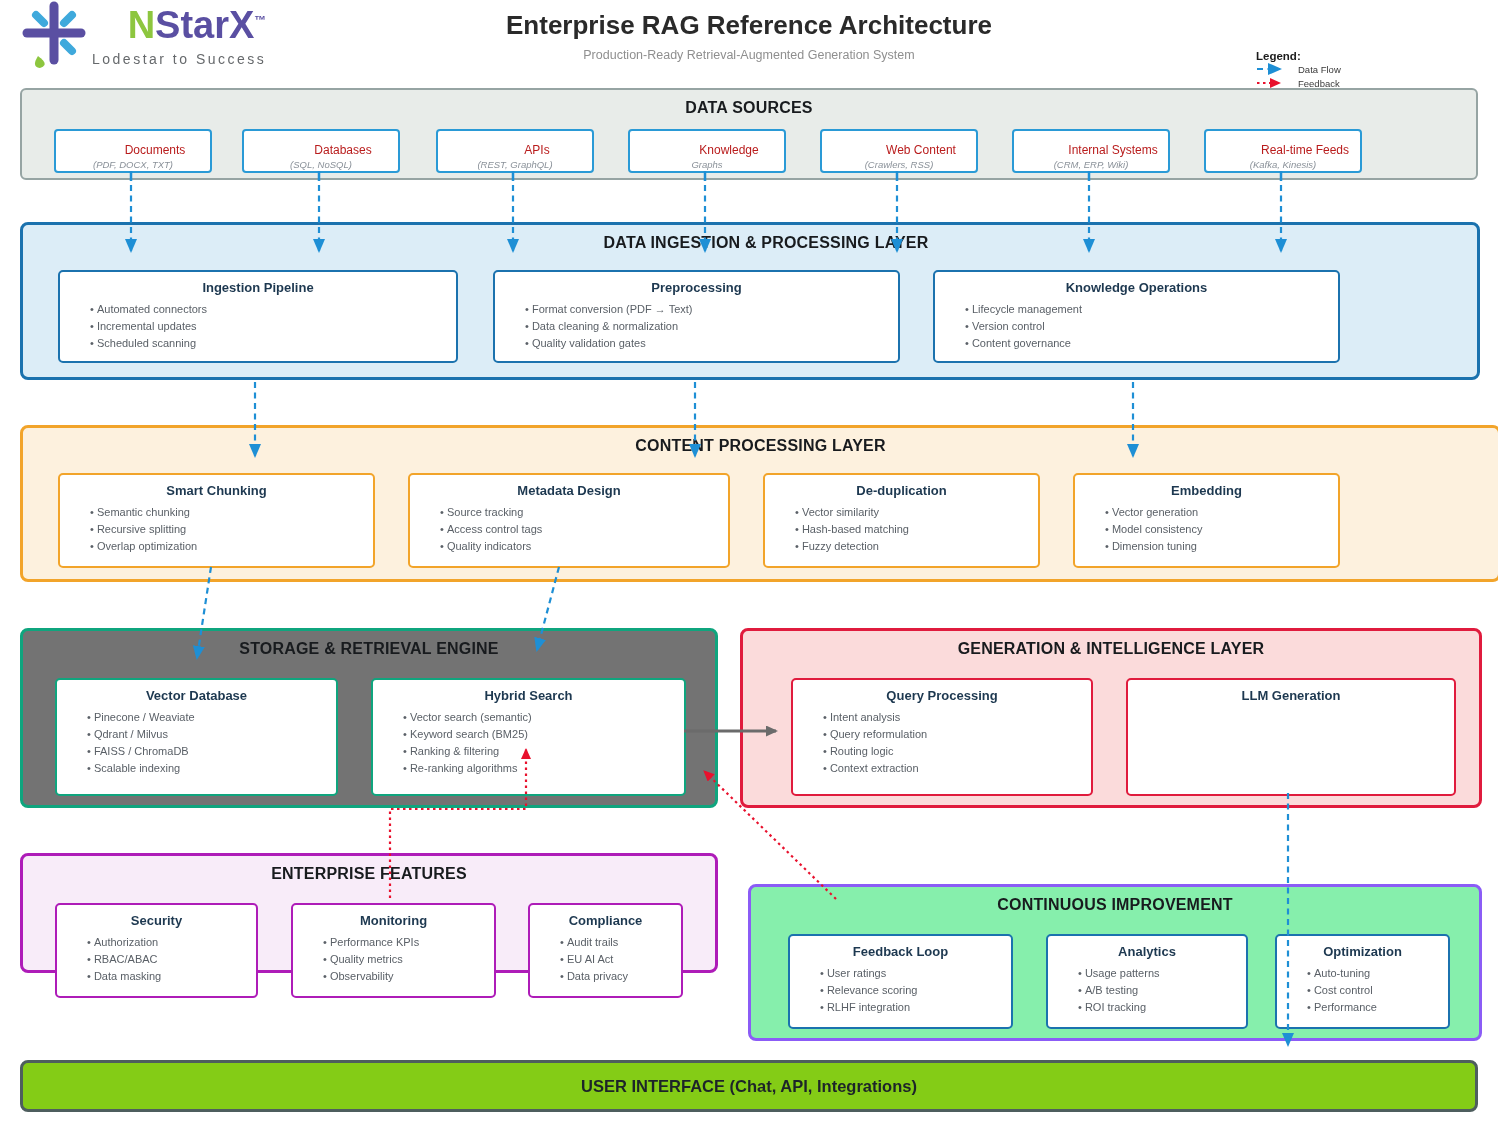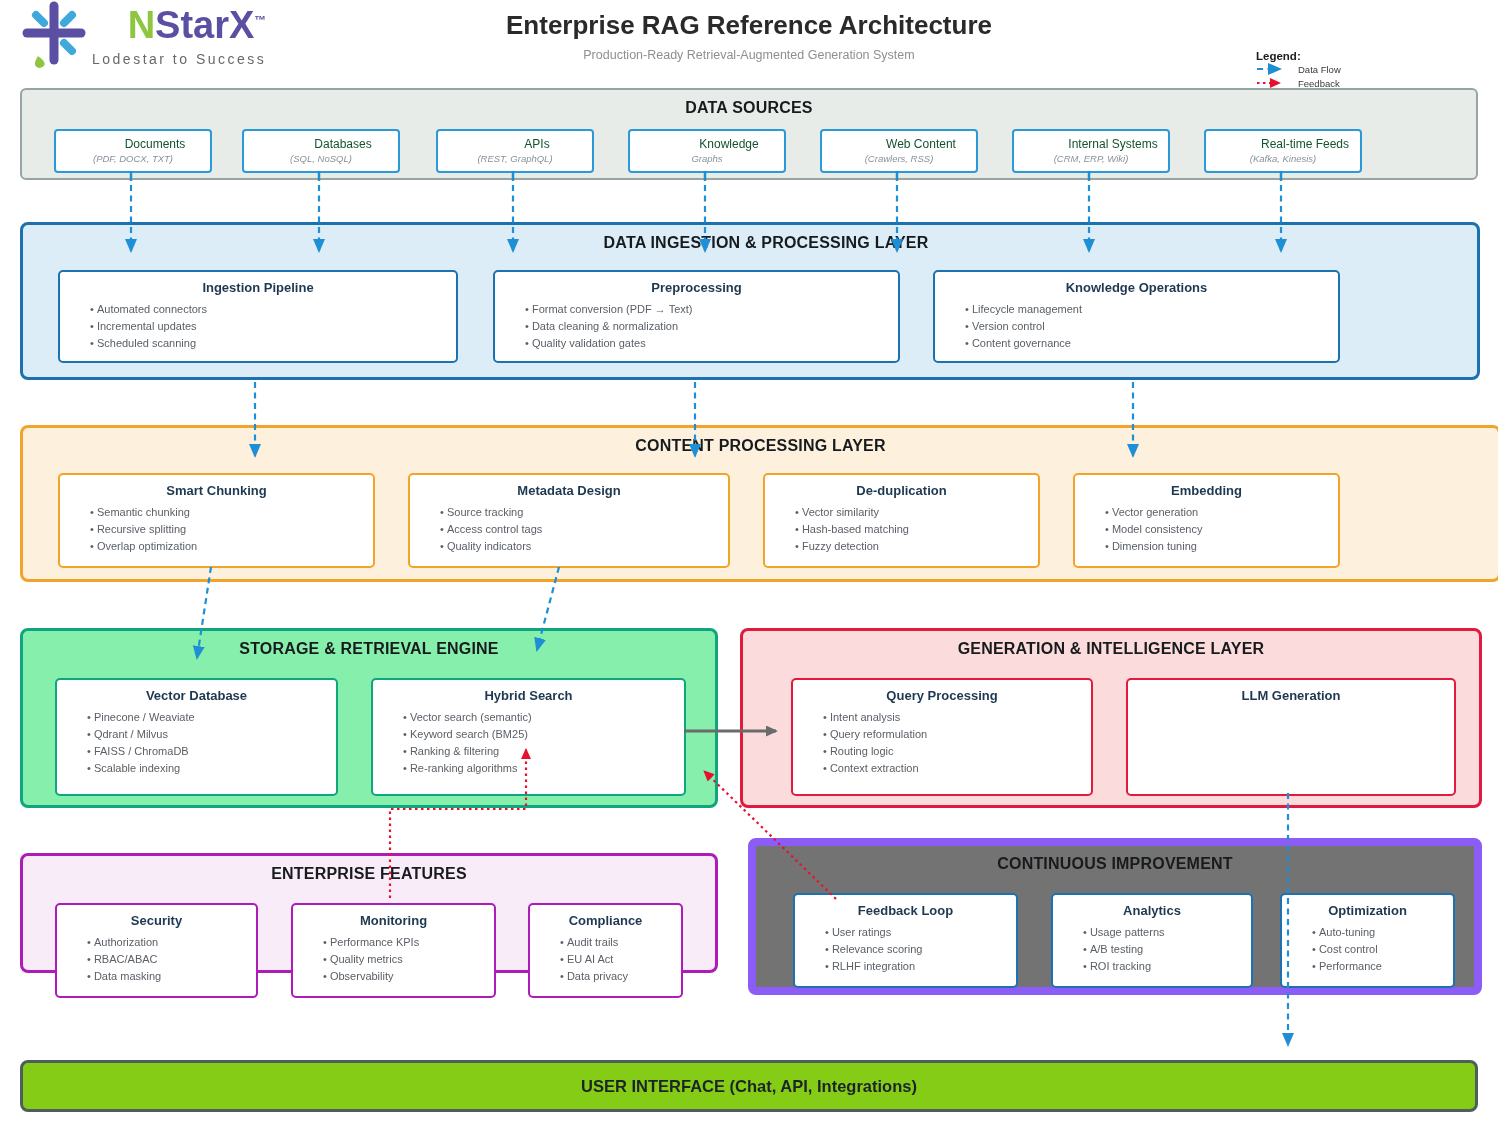--- a/index.html
+++ b/index.html
@@ -24,32 +24,32 @@
   .legend-row{display:flex;align-items:center;height:14px;}
   .legend-row span{font-size:9.5px;color:#3a3a3a;margin-left:4px;}
 
   
   .layer{position:absolute;border-radius:8px;box-sizing:border-box;}
   .layer-title{font-weight:bold;text-align:center;font-size:16px;color:#181b1e;padding-top:9px;letter-spacing:0.2px;}
 
   .l-sources{left:20px;top:88px;width:1458px;height:92px;background:#e8ece9;border:2px solid #96a4a3;border-radius:6px;}
   .l-ingest {left:20px;top:222px;width:1460px;height:158px;background:#dcedf7;border:3px solid #1b72ae;padding-left:32px;}
   .l-content{left:20px;top:425px;width:1481px;height:157px;background:#fdf1de;border:3px solid #f2a42a;}
-  .l-storage{left:20px;top:628px;width:698px;height:180px;background:#86efac;border:3px solid #0fa57e;}
+  .l-storage{left:20px;top:628px;width:698px;height:180px;background:#737373;border:3px solid #0fa57e;}
   .l-gen    {left:740px;top:628px;width:742px;height:180px;background:#fbdbdb;border:3px solid #e01b3d;}
   .l-ent    {left:20px;top:853px;width:698px;height:120px;background:#f8ecf9;border:3px solid #ae1cb8;}
-  .l-cont   {left:748px;top:838px;width:734px;height:157px;background:#737373;border:8px solid #8b5cf6;}
+  .l-cont   {left:748px;top:884px;width:734px;height:157px;background:#86efac;border:3px solid #8b5cf6;}
   .l-ui     {left:20px;top:1060px;width:1458px;height:52px;background:#84cc16;border:3px solid #4e5e5e;
              display:flex;align-items:center;justify-content:center;}
   .ui-title{font-size:16.5px;font-weight:bold;color:#1d2429;}
 
   
   .src{position:absolute;top:39px;width:158px;height:44px;background:#fff;border:2px solid #2a9ad6;
        border-radius:4px;text-align:center;box-sizing:border-box;}
-  .src-title{font-size:12px;color:#14532d;margin-top:6px;padding-left:44px;}
+  .src-title{font-size:12px;color:#b91c1c;margin-top:12px;padding-left:44px;}
   .src-sub{font-size:9.5px;color:#8a9199;margin-top:2px;font-style:italic;}
 
   
   .card{position:absolute;background:#fff;border-radius:5px;box-sizing:border-box;}
   .c-blue  {border:2px solid #1b72ae;}
   .c-orange{border:2px solid #f2a42a;}
   .c-green {border:2px solid #0fa57e;}
   .c-red   {border:2px solid #e01b3d;}
   .c-purple{border:2px solid #ae1cb8;}
   .card-title{font-weight:bold;font-size:13px;color:#1d3850;text-align:center;margin-top:8px;}

